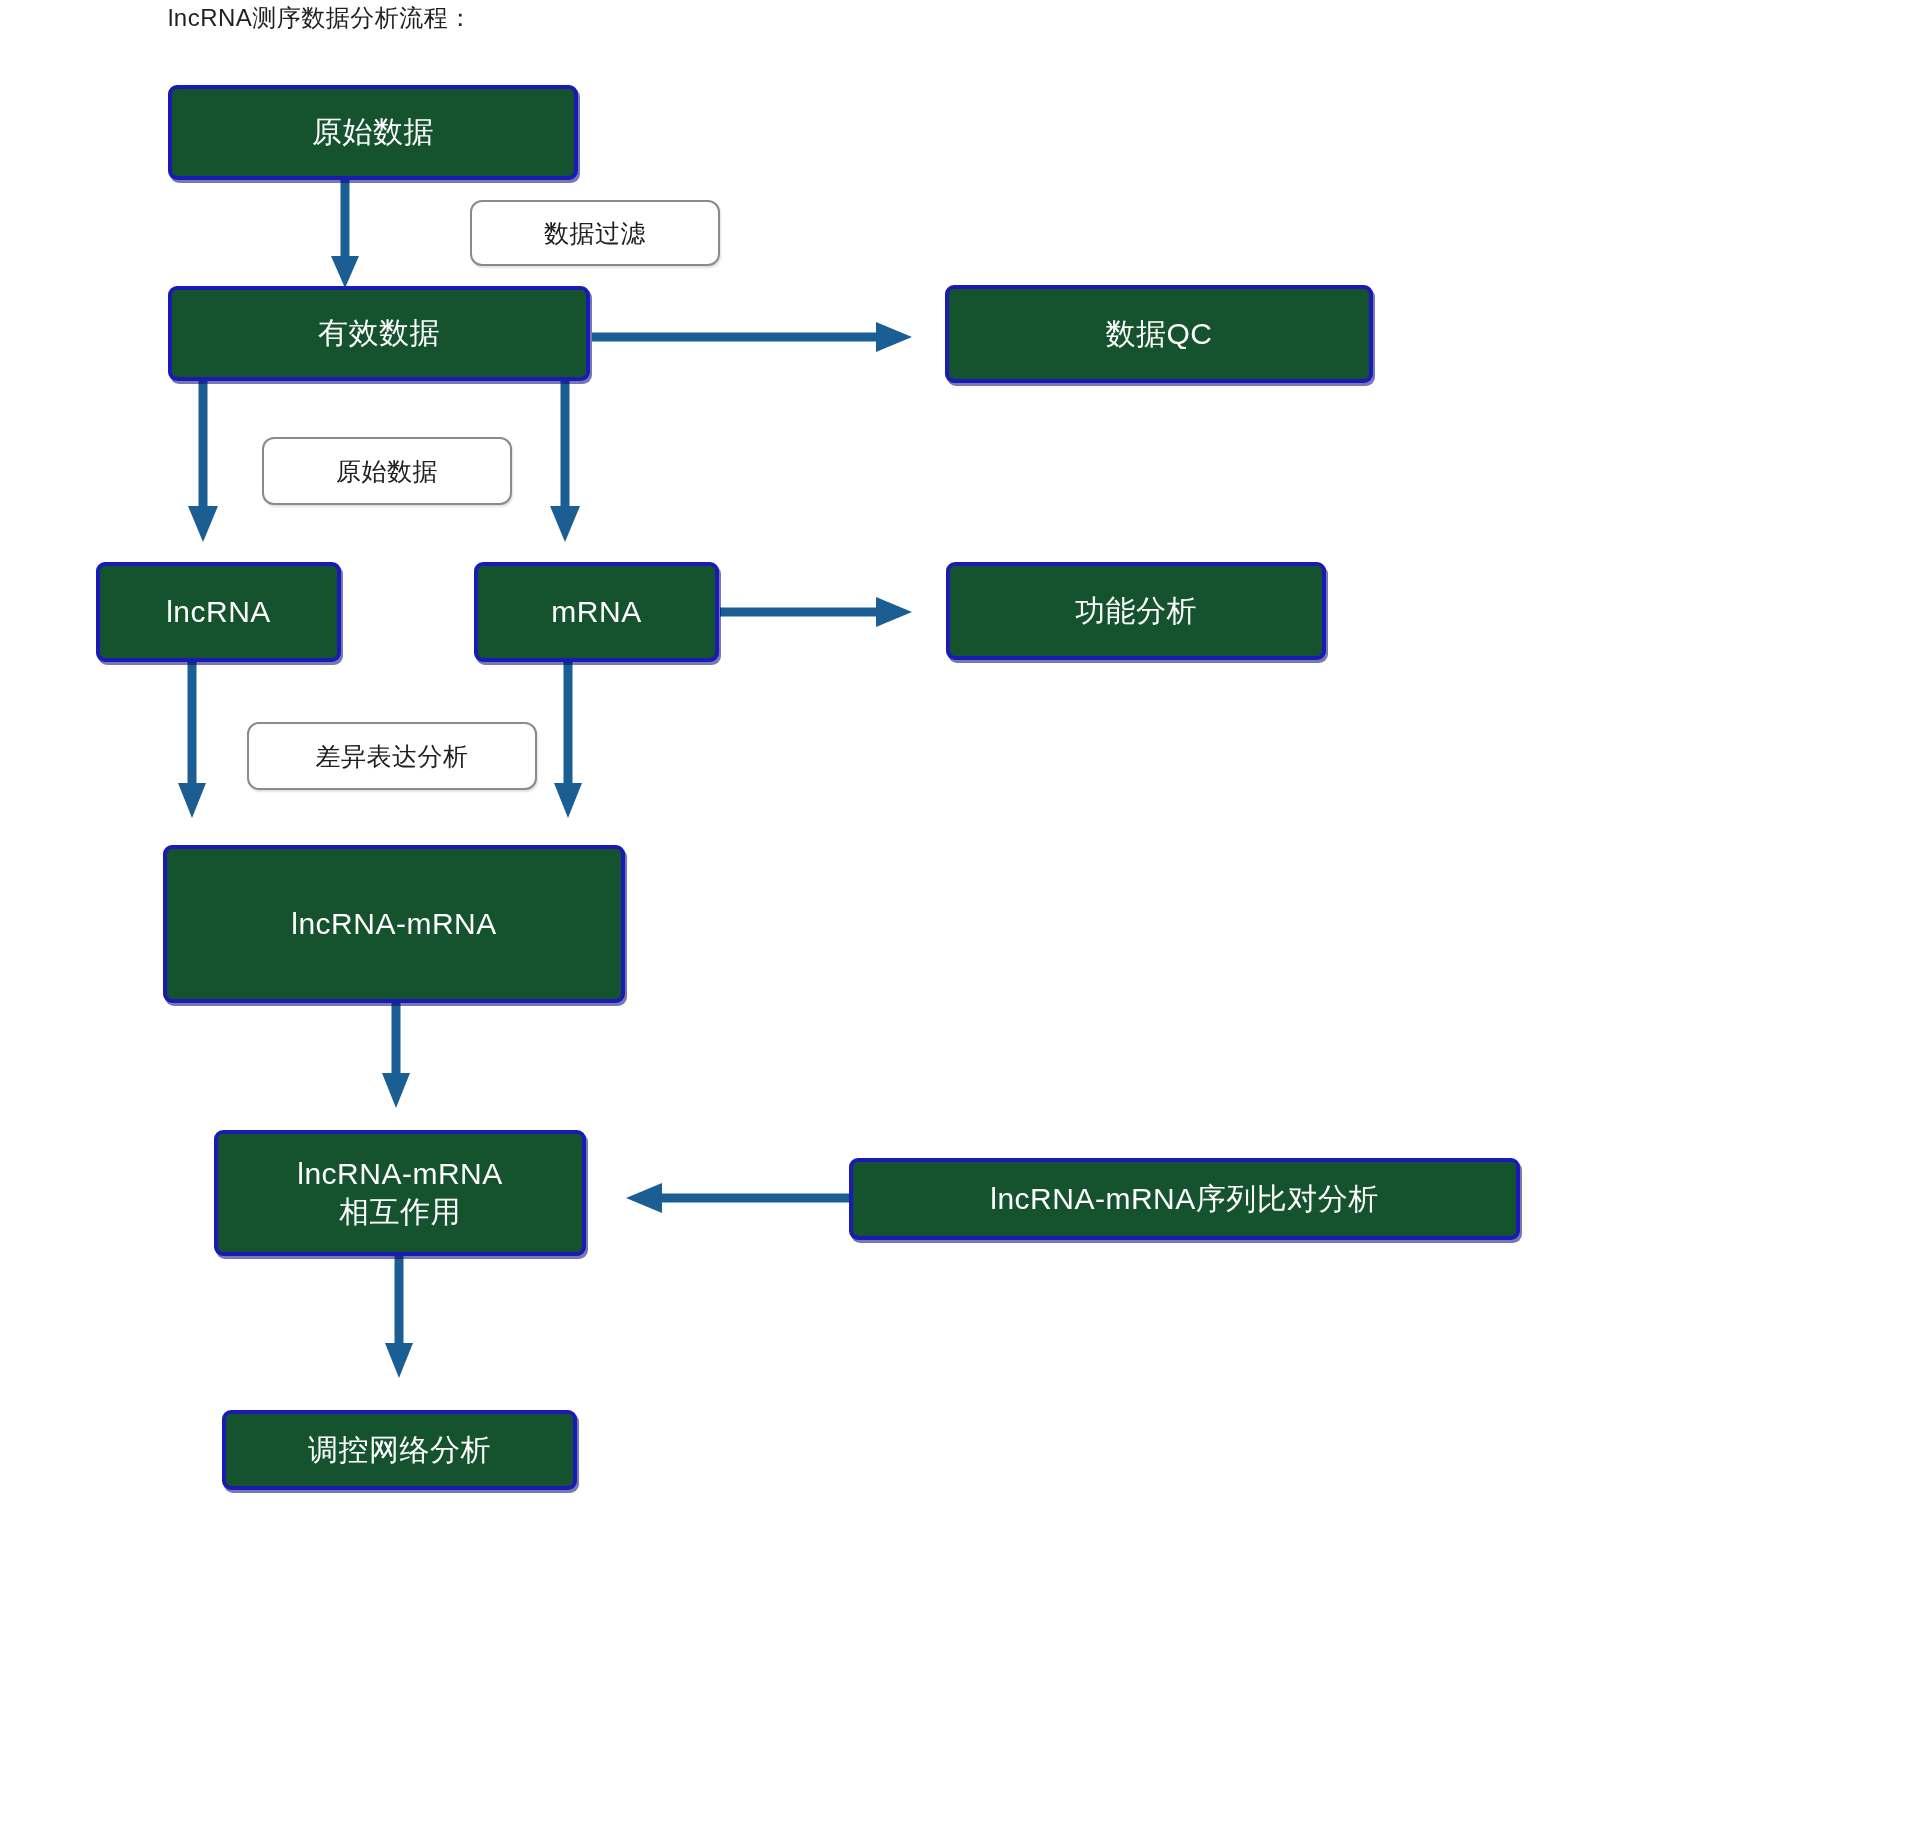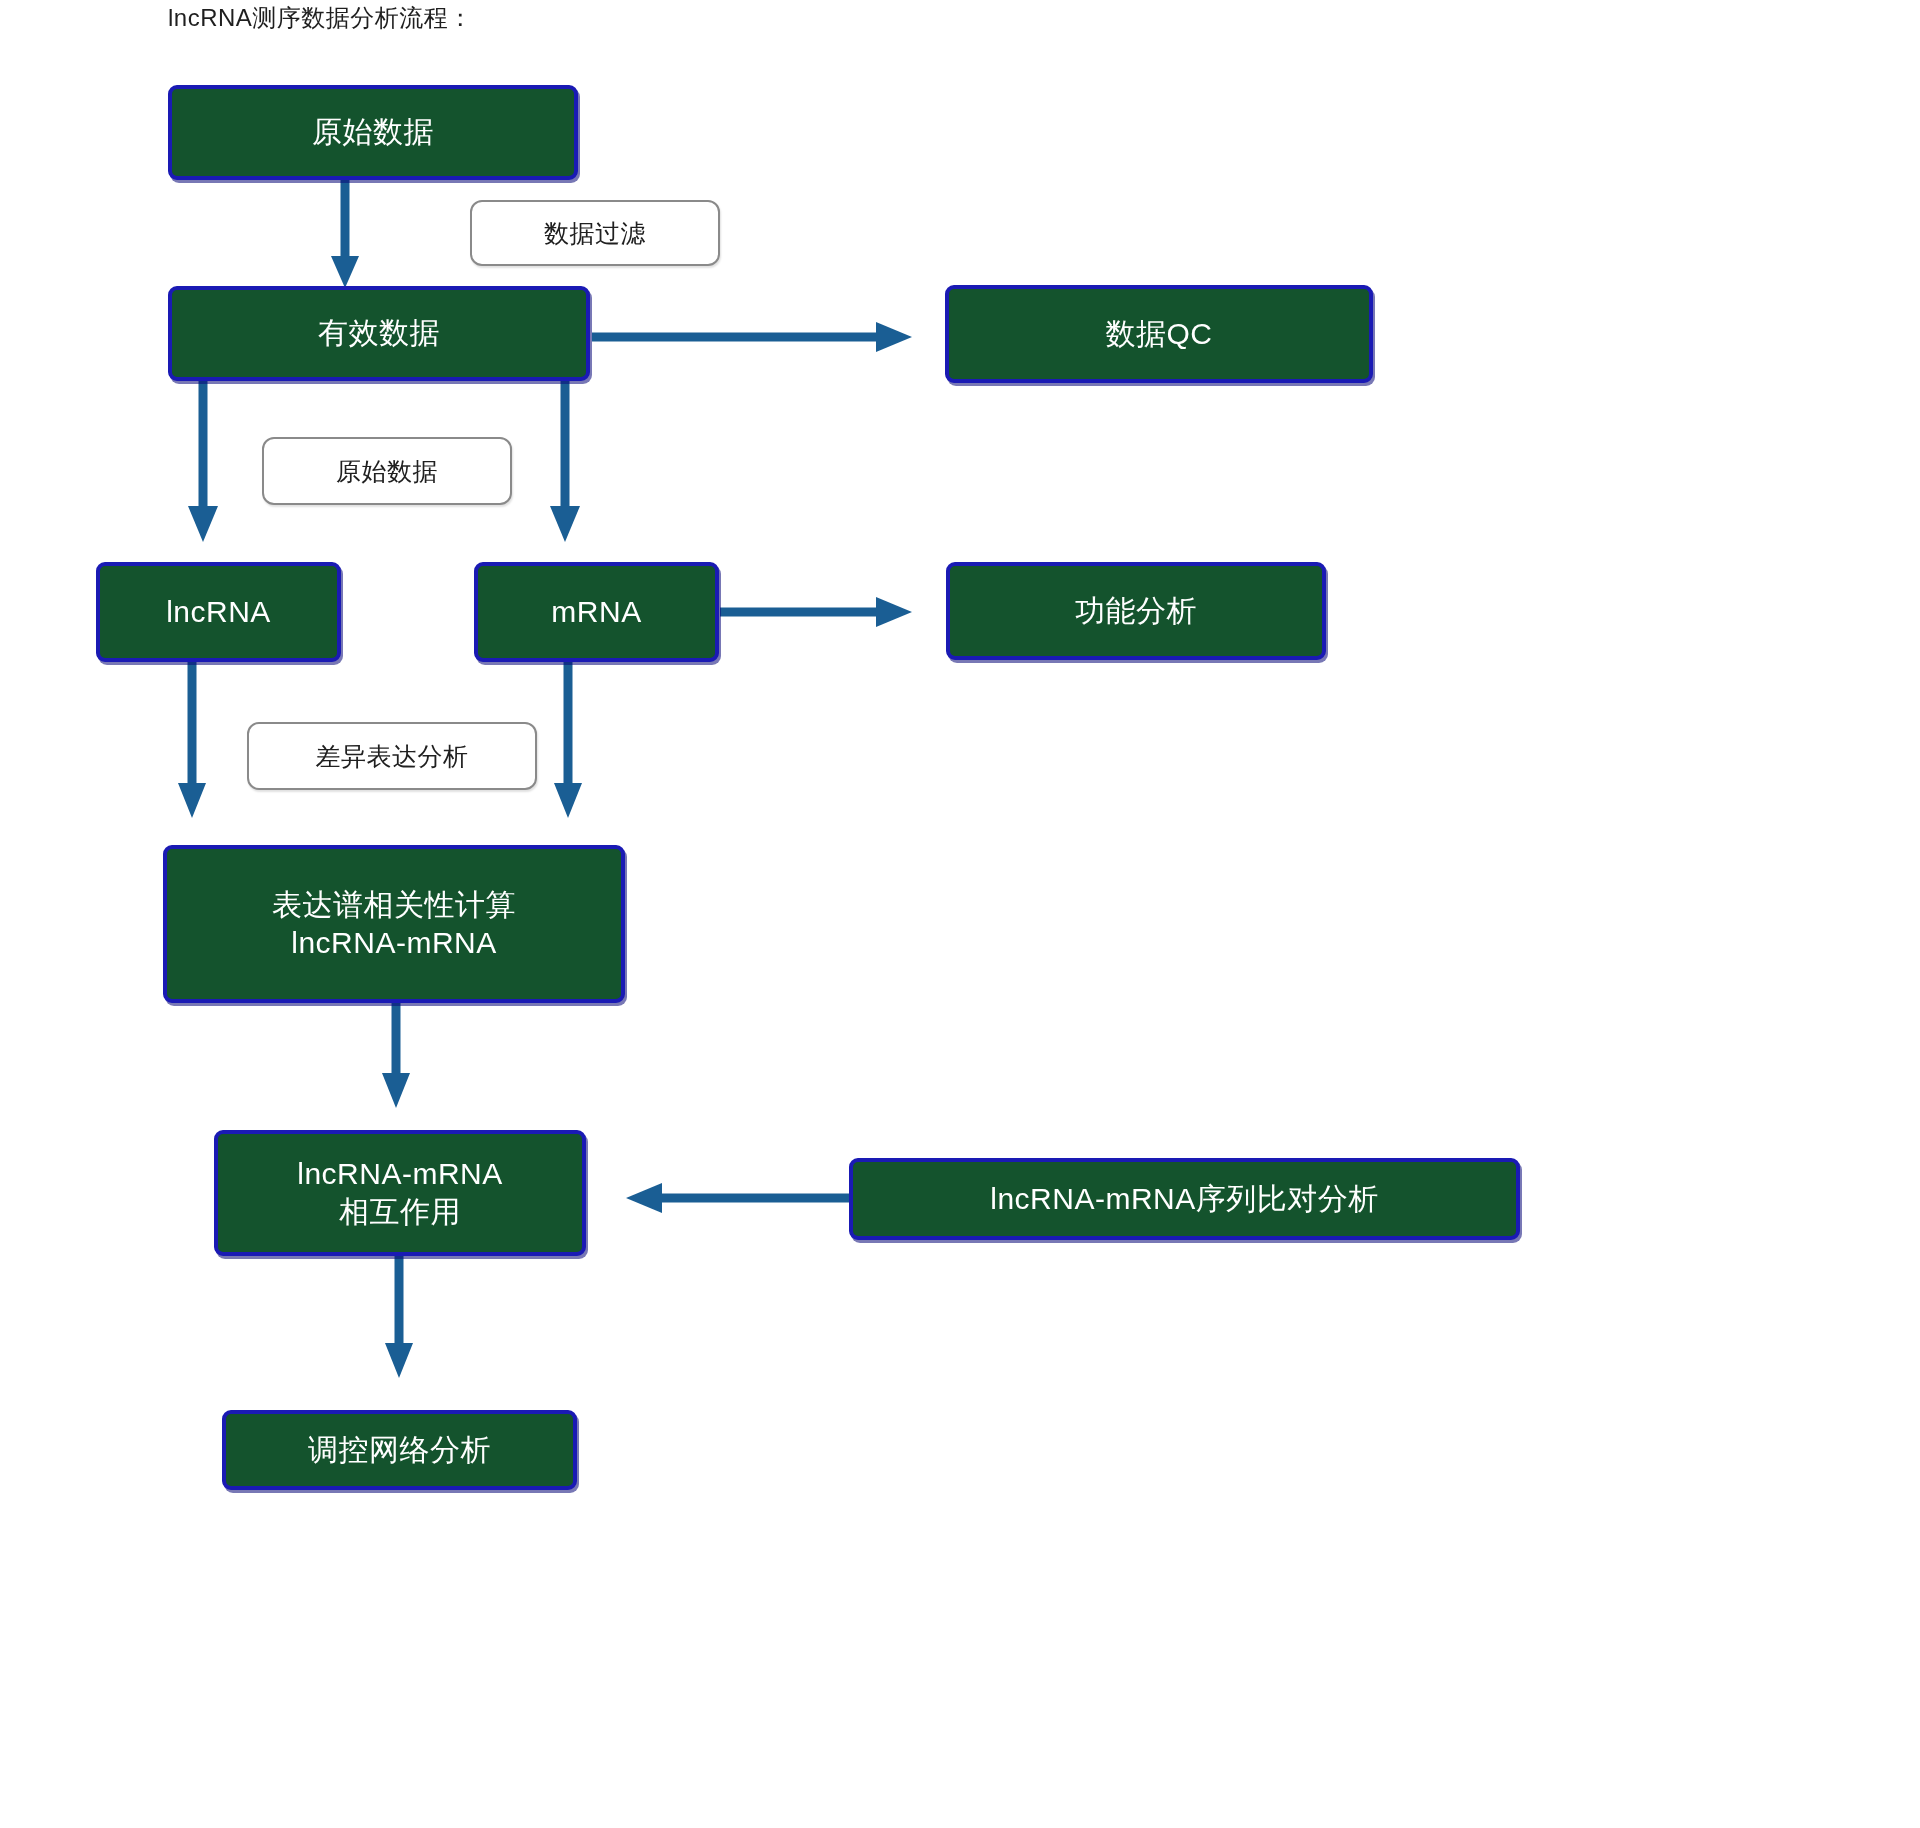--- a/index.html
+++ b/index.html
@@ -150,21 +150,20 @@
 <div class="node" style="left:474px; top:562px; width:245px; height:100px;">
   <span>mRNA</span>
 </div>
 
 <div class="node" style="left:946px; top:562px; width:380px; height:98px;">
   <span>功能分析</span>
 </div>
 
 <div class="node" style="left:163px; top:845px; width:462px; height:158px;">
   <span>
-    <span style="display:block;">表达谱相关性计算</span>
     <span style="display:block;">lncRNA-mRNA</span>
   </span>
 </div>
 
 <div class="node" style="left:214px; top:1130px; width:372px; height:126px;">
   <span>
     <span style="display:block;">lncRNA-mRNA</span>
     <span style="display:block;">相互作用</span>
   </span>
 </div>

